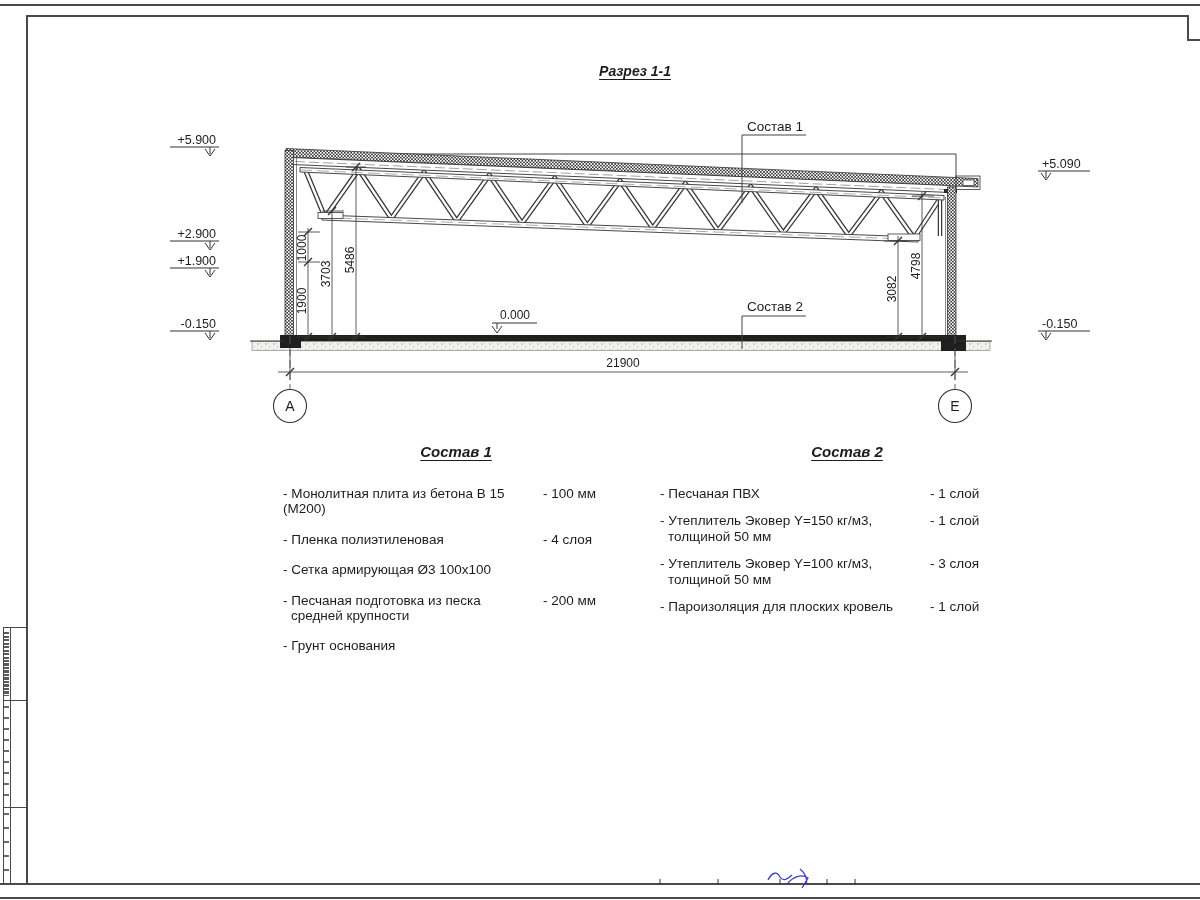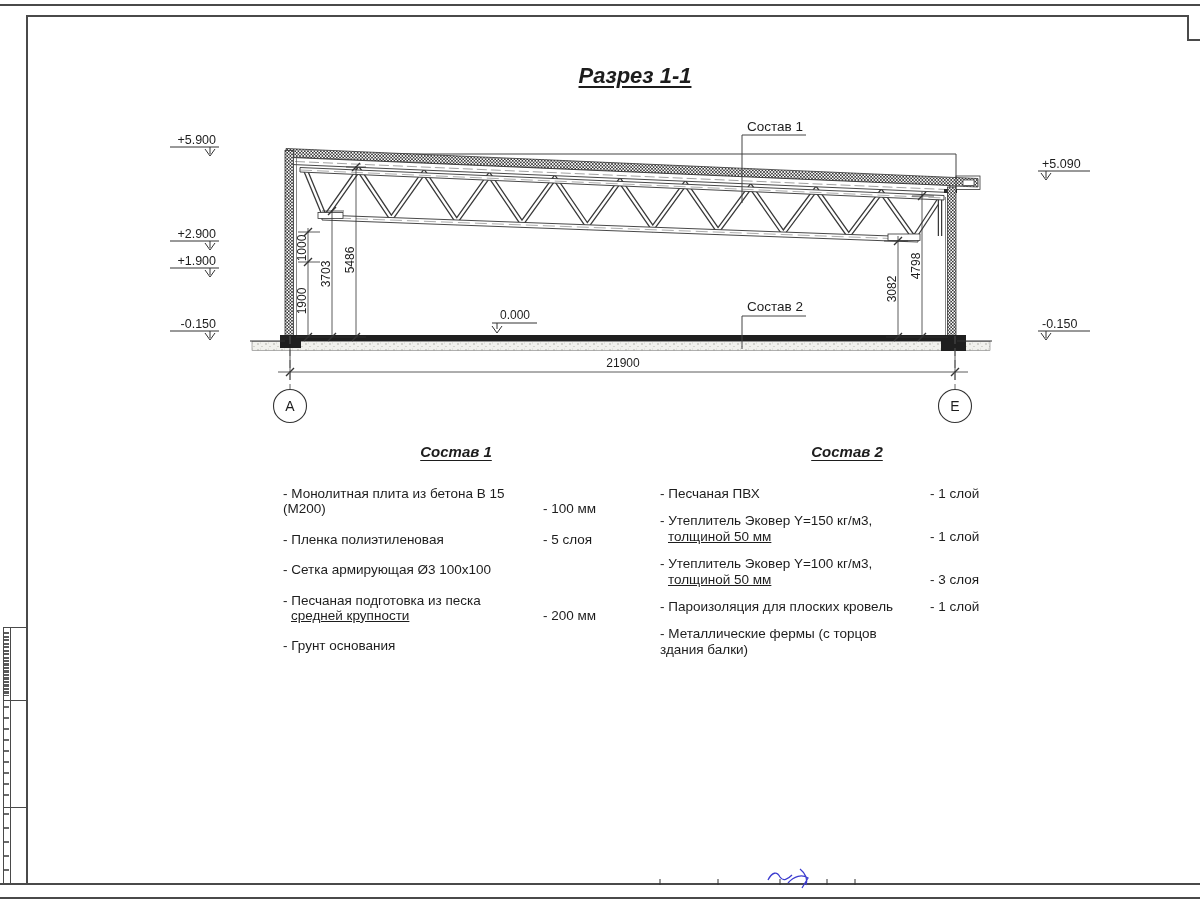--- a/index.html
+++ b/index.html
@@ -4,35 +4,35 @@
 <style>
   html,body{margin:0;padding:0;background:#fff;}
   .page{position:relative;width:1200px;height:900px;background:#ffffff;overflow:hidden;
         font-family:"Liberation Sans",sans-serif;color:#1d1d1d;}
   .absline{position:absolute;background:#4a4a4a;}
   .stamp-text{position:absolute;width:5px;}
   .t-dense{background:repeating-linear-gradient(180deg,#5a5a5a 0 2px,transparent 2px 3.5px);}
   .t-mid{background:repeating-linear-gradient(180deg,#6a6a6a 0 2px,transparent 2px 11px);}
   .t-sparse{background:repeating-linear-gradient(180deg,#6a6a6a 0 2px,transparent 2px 14px);}
   .title{position:absolute;left:500px;top:63px;width:270px;text-align:center;
-         font-size:22px;font-style:italic;font-weight:600;
+         font-size:14px;font-style:italic;font-weight:600;
          text-decoration:underline;text-underline-offset:3px;}
   .mlist{position:absolute;width:322px;font-size:13.5px;line-height:1.14;}
   .mlist .heading{font-size:15px;font-style:italic;font-weight:600;text-align:center;
          text-decoration:underline;text-underline-offset:3px;margin-bottom:26px;}
   #list1{left:283px;top:443px;}
   #list2{left:660px;top:443px;}
   #list1 .heading{margin-left:24px;}
   #list2 .heading{margin-left:52px;}
-  .mrow{display:flex;justify-content:space-between;align-items:flex-end;margin-bottom:15px;}
+  .mrow{display:flex;justify-content:space-between;margin-bottom:15px;}
   #list2 .mrow{margin-bottom:12px;}
   .mname{flex:1 1 auto;padding-right:6px;}
   .mval{flex:0 0 62px;white-space:nowrap;}
   #list2 .mval{flex-basis:52px;}
-  .l2{display:block;padding-left:8px;text-decoration:underline;}
+  .l2{display:block;padding-left:8px;}
   .l2:empty{display:none;}
   #drawing{position:absolute;left:0;top:0;pointer-events:none;}
   #drawing text{font-family:"Liberation Sans",sans-serif;fill:#1d1d1d;}
   .dimtxt{font-size:12px;}
   .elevtxt{font-size:12.5px;font-weight:500;}
   .callout{font-size:13.5px;}
   .axis{font-size:14px;}
 </style>
 </head>
 <body>
@@ -214,21 +214,21 @@
   </svg>
 
   <div class="mlist" id="list1">
     <div class="heading">Состав 1</div>
     <div class="mrow">
       <span class="mname"><span>- Монолитная плита из бетона В 15 (М200)</span></span>
       <span class="mval">- 100 мм</span>
     </div>
     <div class="mrow">
       <span class="mname"><span>- Пленка полиэтиленовая</span></span>
-      <span class="mval">- 5 слоя</span>
+      <span class="mval">- 4 слоя</span>
     </div>
     <div class="mrow">
       <span class="mname"><span>- Сетка армирующая Ø3 100х100</span></span>
       <span class="mval"></span>
     </div>
     <div class="mrow">
       <span class="mname"><span>- Песчаная подготовка из песка</span><span class="l2">средней крупности</span></span>
       <span class="mval">- 200 мм</span>
     </div>
     <div class="mrow">
@@ -248,19 +248,15 @@
       <span class="mval">- 1 слой</span>
     </div>
     <div class="mrow">
       <span class="mname"><span>- Утеплитель Эковер Y=100 кг/м3,</span><span class="l2">толщиной 50 мм</span></span>
       <span class="mval">- 3 слоя</span>
     </div>
     <div class="mrow">
       <span class="mname"><span>- Пароизоляция для плоских кровель</span></span>
       <span class="mval">- 1 слой</span>
     </div>
-    <div class="mrow">
-      <span class="mname"><span>- Металлические фермы (с торцов здания балки)</span></span>
-      <span class="mval"></span>
-    </div>
   </div>
 
 </div>
 
 </body></html>

